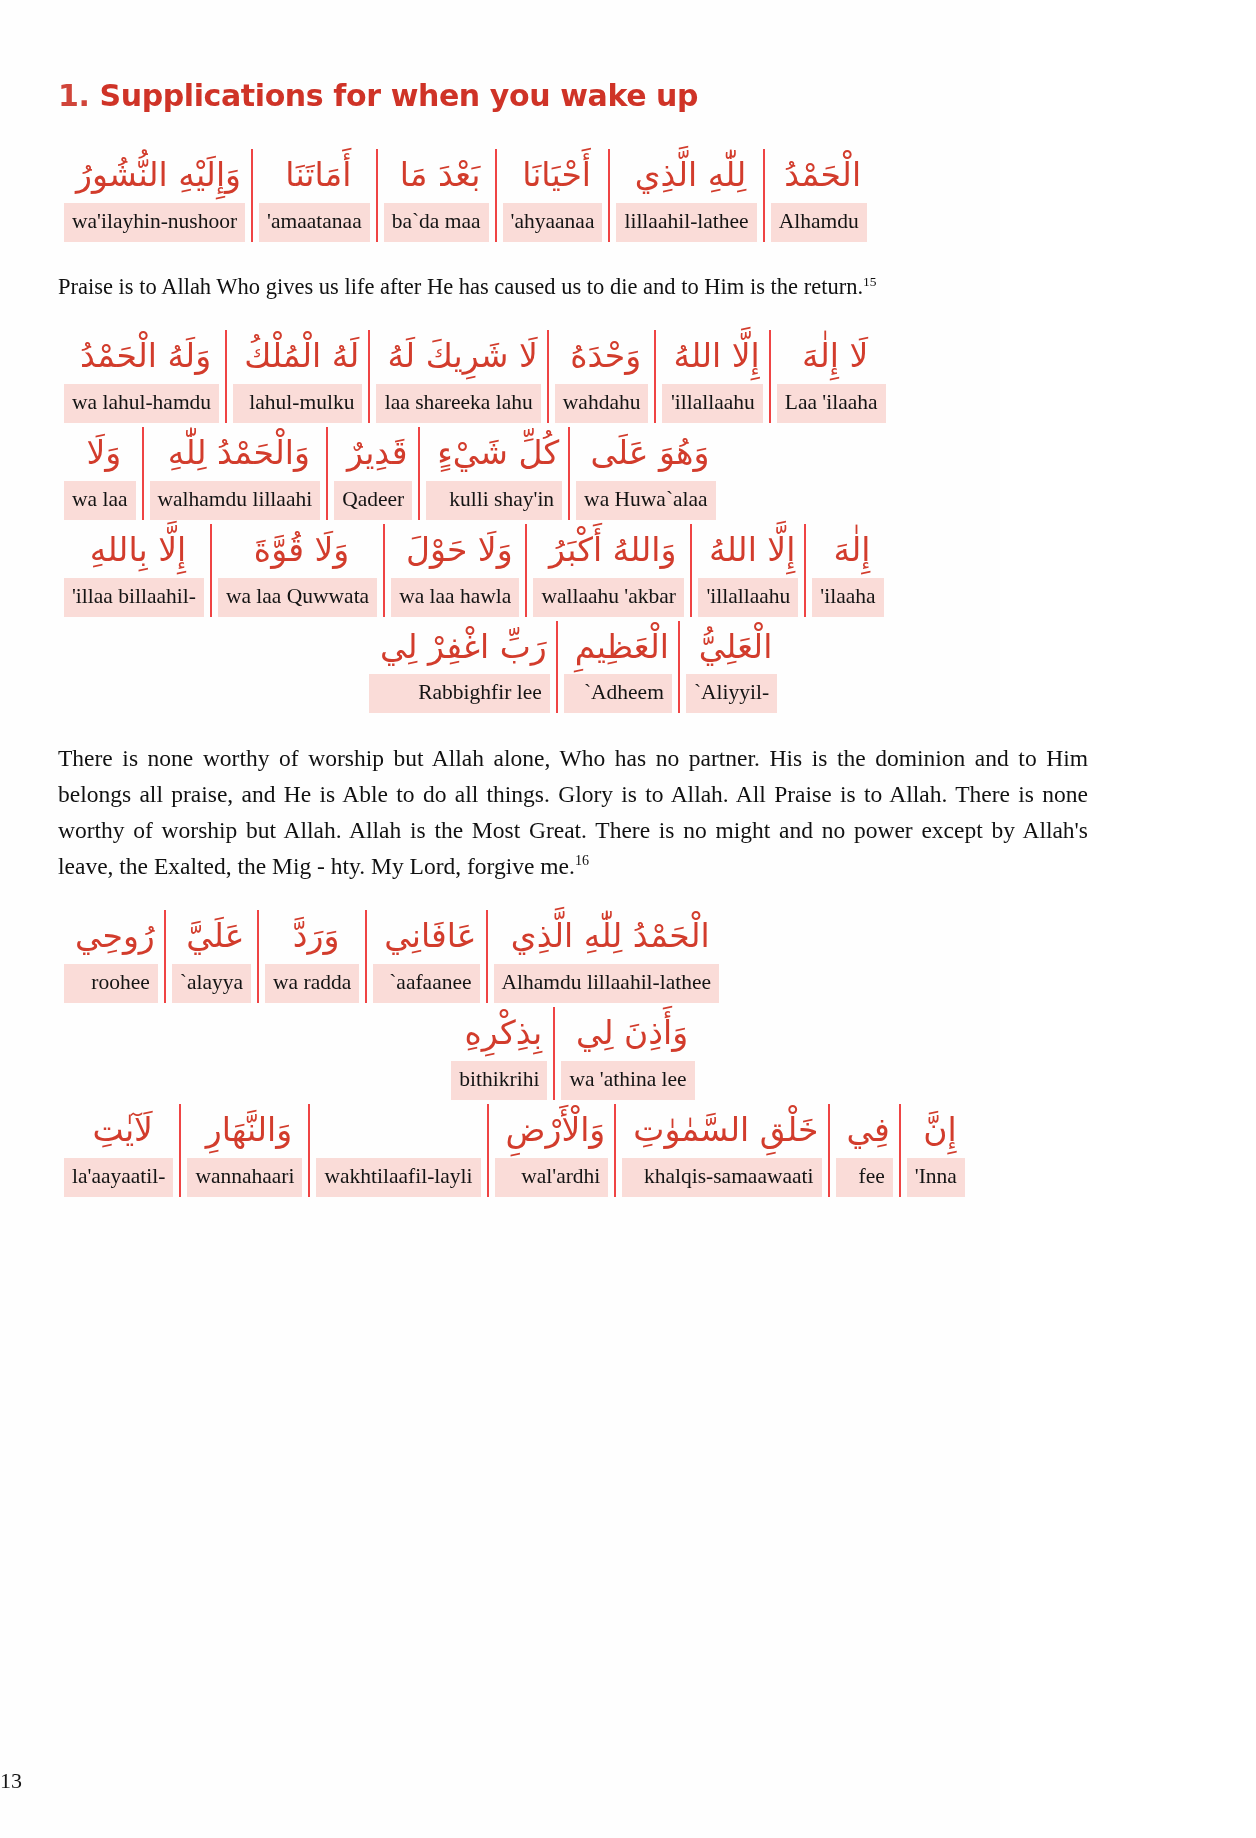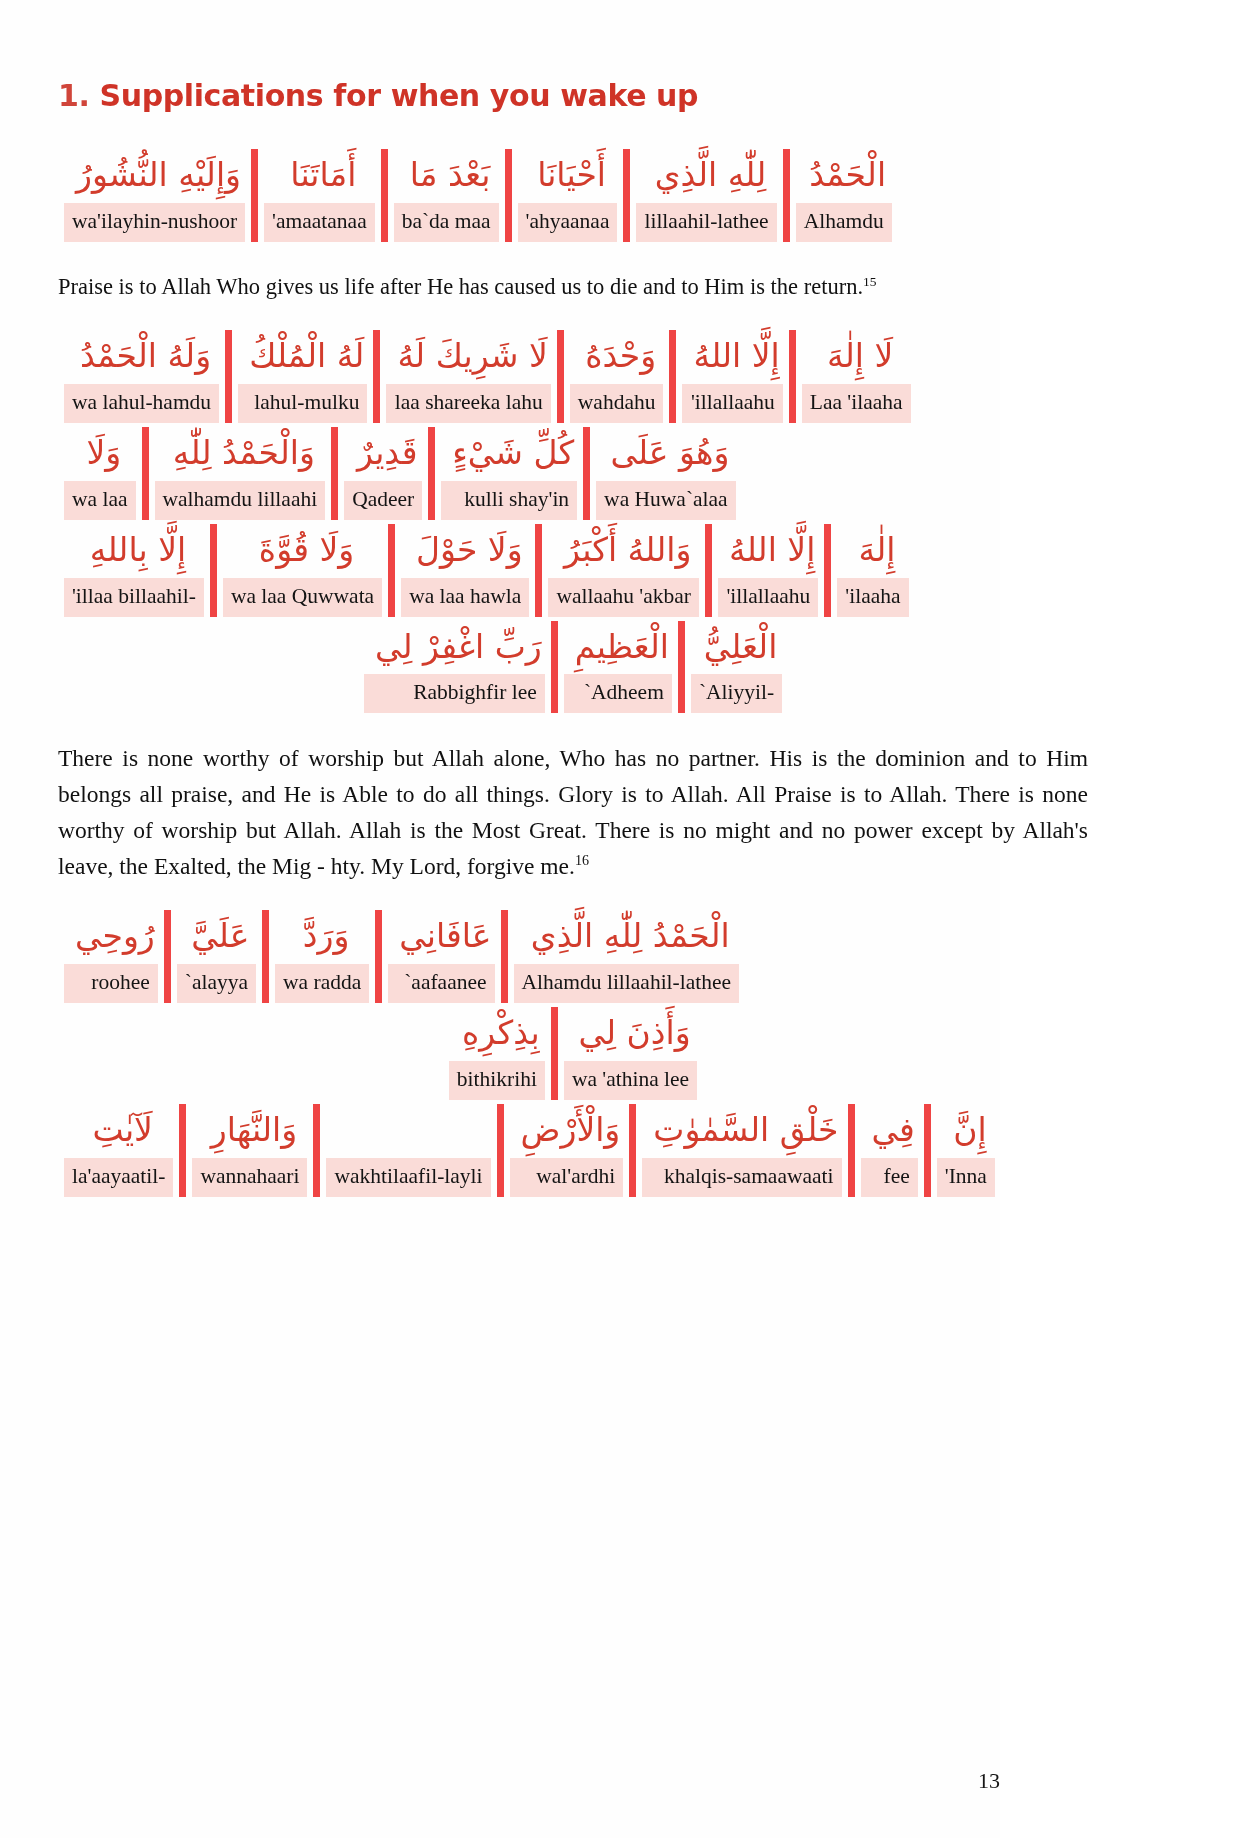--- a/index.html
+++ b/index.html
@@ -43,21 +43,21 @@
     justify-content:flex-end;
     align-items:stretch;
     margin:0 0 4px 0;
   }
   .wbw.center { justify-content:center; }
   .wbw-cell {
     display:flex;
     flex-direction:column;
     align-items:center;
     justify-content:flex-end;
-    border-left:7px solid #ef4444;
+    border-left:2px solid #ef4444;
     padding:0 6px 0 6px;
   }
   .wbw-cell:last-child { border-left:none; }
   .wbw .ar {
     direction:rtl;
     font-family:"DejaVu Sans", sans-serif;
     font-size:33px;
     line-height:1.45;
     color:#d23c2c;
     white-space:nowrap;
@@ -96,21 +96,21 @@
   }
 
   .blockgap { height:26px; }
   .blockgap.small { height:10px; }
 
   
   .pagenum {
     position:absolute;
     left:0; right:0;
     top:1768px;
-    text-align:right;
+    text-align:left;
     font-family:"Liberation Serif", serif;
     font-size:22px;
     color:#161616;
   }
 </style>
 </head>
 <body>
 
 <div class="page">
   <div class="content">

